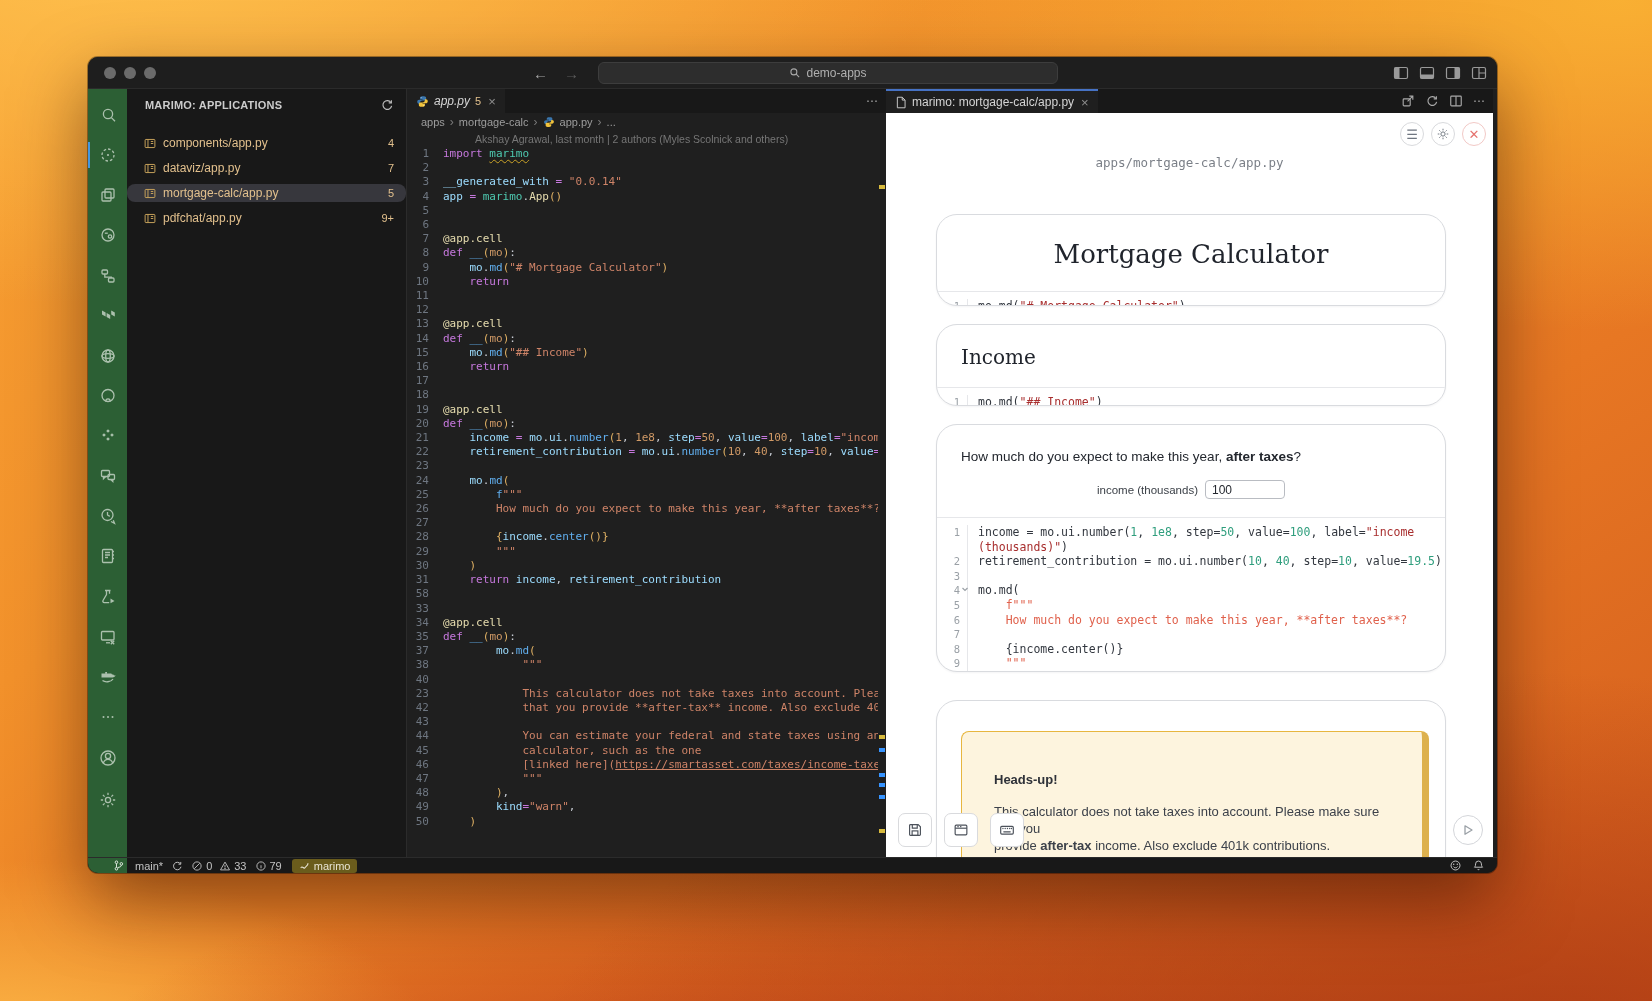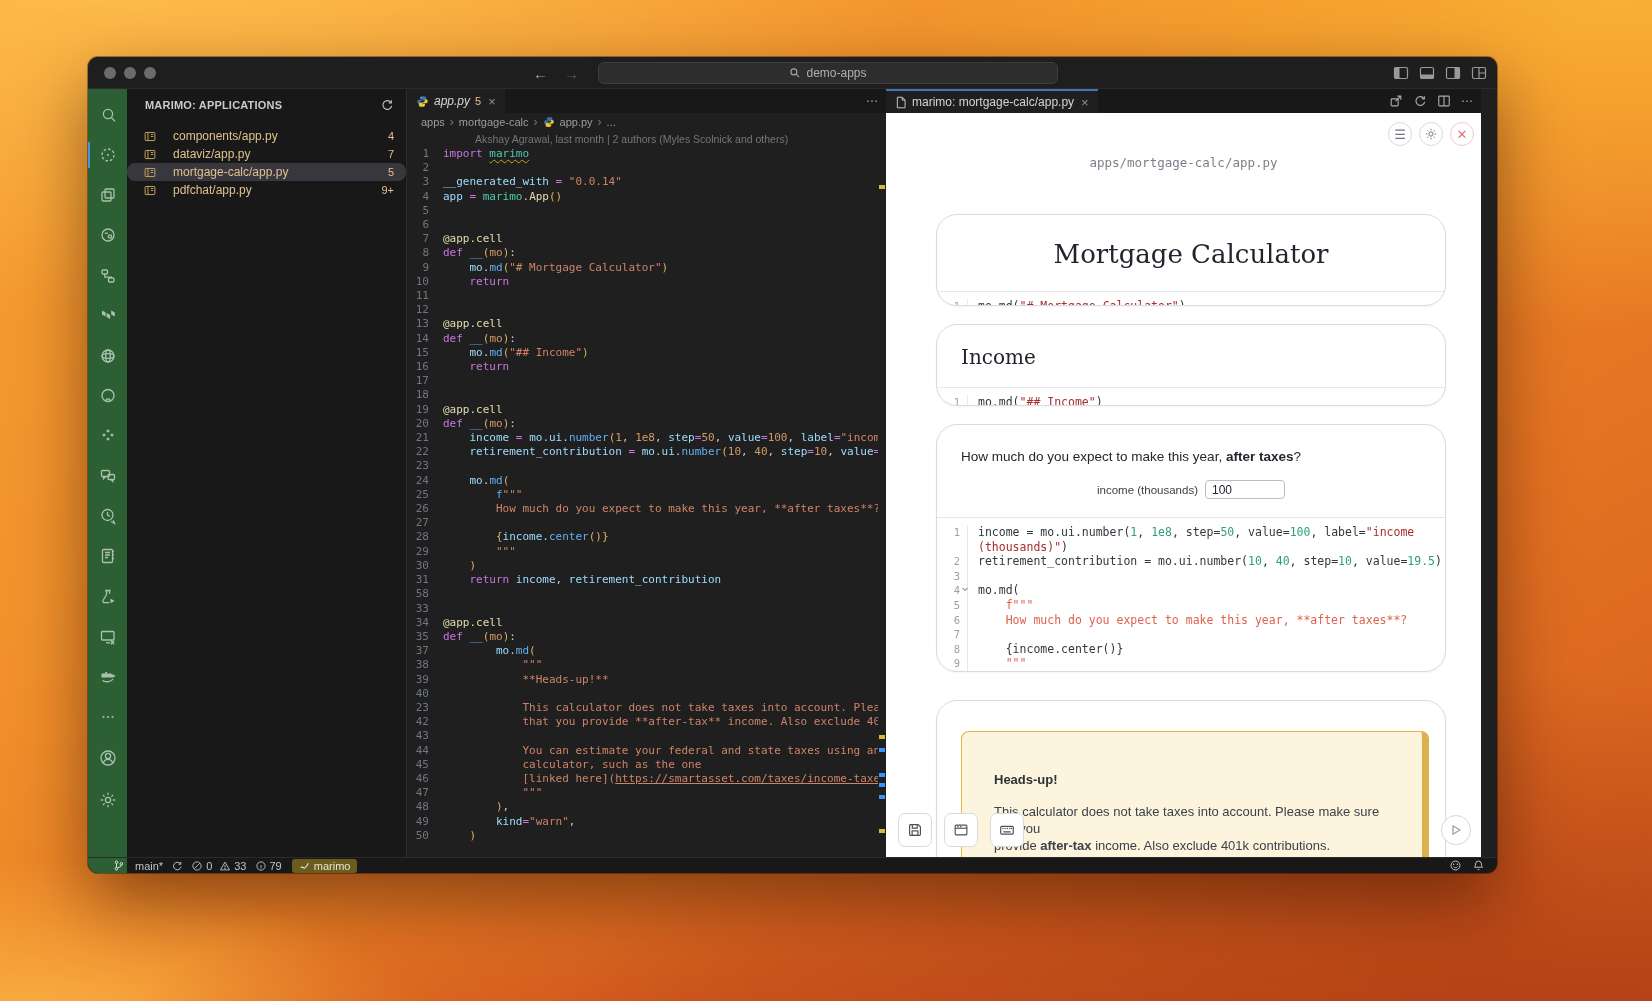--- a/index.html
+++ b/index.html
@@ -36,21 +36,21 @@
   
   .main { position:absolute; left:0; top:32px; right:0; bottom:16px; }
   .activitybar { position:absolute; left:0; top:0; width:39px; height:100%; background:#2c5f34; display:flex; flex-direction:column; align-items:center; padding-top:6px; }
   .ab-icon { position:relative; width:39px; height:42px; display:flex; align-items:center; justify-content:center; color:#c2d2c3; opacity:.85; }
   .ab-icon.active::before { content:""; position:absolute; left:0; top:7px; bottom:7px; width:2px; background:#47a1ff; }
   .ab-bottom { margin-top:auto; margin-bottom:36px; display:flex; flex-direction:column; align-items:center; }
   
   .sidebar { position:absolute; left:39px; top:0; width:280px; height:100%; background:#181818; border-right:1px solid #2b2b2b; }
   .sb-head { display:flex; align-items:center; height:32px; padding:0 12px 0 18px; color:#cccccc; font-size:11px; font-weight:600; letter-spacing:.2px; }
   .sb-head .spacer { flex:1; }
-  .sb-item { display:flex; align-items:center; height:18px; padding:0 12px 0 16px; color:#e2c08d; font-size:12px; gap:16px; cursor:pointer; }
+  .sb-item { display:flex; align-items:center; height:18px; padding:0 12px 0 16px; color:#e2c08d; font-size:12px; gap:6px; cursor:pointer;margin-top:7px; }
   .sb-item.selected { background:#37373d;border-radius:8px; }
   .sb-item .lbl { flex:1; white-space:nowrap; overflow:hidden; }
   .sb-item .badge { color:#e2c08d; font-size:11px; }
   
   .group1 { position:absolute; left:319px; top:0; width:479px; height:100%; background:#1f1f1f; }
   .tabbar { position:absolute; left:0; top:0; right:0; height:24px; background:#181818; display:flex; }
   .tab { position:relative; display:flex; align-items:center; gap:5px; padding:0 9px; background:#1f1f1f; font-size:12px; color:#d5d5d5; }
   .tab .name { font-style:italic; }
   .tab .badge5 { color:#e2c08d; font-size:11px; }
   .tab .close { color:#8f8f8f; font-size:13px; margin-left:2px; }
@@ -63,21 +63,21 @@
   .code-line .ln { width:36px; text-align:right; padding-right:14px; color:#6e7681; flex:none; user-select:none; }
   .tk-k { color:#c678dd; } .tk-v { color:#9cdcfe; } .tk-t { color:#4ec9b0; }
   .tk-tq { color:#4ec9b0; text-decoration:underline wavy #c9a227; text-decoration-thickness:1px; text-underline-offset:2px; }
   .tk-f { color:#61afef; } .tk-s { color:#cf8468; } .tk-n { color:#d19a66; }
   .tk-p { color:#e0b164; } .tk-w { color:#c8ccd4; } .tk-d { color:#e6dcae; } .tk-o { color:#d19a66; }
   .tk-u { color:#cf8468; text-decoration:underline; }
   .ruler { position:absolute; right:0; top:58px; bottom:0; width:8px; }
   .mark { position:absolute; right:1px; width:6px; height:4px; }
   .mark.g { background:#d7ba3d; } .mark.b { background:#3794ff; }
   
-  .group2 { position:absolute; left:798px; top:0; right:16px; height:100%; background:#15803d; }
+  .group2 { position:absolute; left:798px; top:0; right:4px; height:100%; background:#15803d; }
   .tab2 { border-top:2px solid #4672c4; }
   .tab2 .name { font-style:normal; }
   .webview { position:absolute; left:0; top:24px; right:0; bottom:0; background:#ffffff; color:#1f2430; overflow:hidden; }
   .wv-path { position:absolute; left:0; right:0; top:42px; text-align:center; font-family:"DejaVu Sans Mono", monospace; font-size:12.5px; color:#7a7f87; }
   .wv-topbtns { position:absolute; top:9px; right:7px; display:flex; gap:7px; }
   .circ-btn { width:24px; height:24px; border-radius:50%; background:#fff; border:1px solid #d9dadd; display:flex; align-items:center; justify-content:center; color:#6f7680; font-size:13px; }
   .circ-btn.close { color:#e5736f; border-color:#f2c9c6; }
   .card { position:absolute; left:50px; width:510px; background:#fff; border:1px solid #d9dbdf; border-radius:21px; overflow:hidden; box-shadow:0 1px 2px rgba(30,40,60,.05); }
   .card .out { }
   .card .codeblk { border-top:1px solid #e6e7ea; }
@@ -390,21 +390,20 @@
             <div class="code-line"><span class="ln">28</span><span class="lt"><span class="tk-w">        </span><span class="tk-p">{</span><span class="tk-v">income</span><span class="tk-w">.</span><span class="tk-f">center</span><span class="tk-p">()}</span></span></div>
             <div class="code-line"><span class="ln">29</span><span class="lt"><span class="tk-s">        """</span></span></div>
             <div class="code-line"><span class="ln">30</span><span class="lt"><span class="tk-w">    </span><span class="tk-p">)</span></span></div>
             <div class="code-line"><span class="ln">31</span><span class="lt"><span class="tk-w">    </span><span class="tk-k">return </span><span class="tk-v">income</span><span class="tk-w">, </span><span class="tk-v">retirement_contribution</span></span></div>
             <div class="code-line"><span class="ln">58</span><span class="lt"></span></div>
             <div class="code-line"><span class="ln">33</span><span class="lt"></span></div>
             <div class="code-line"><span class="ln">34</span><span class="lt"><span class="tk-d">@app.cell</span></span></div>
             <div class="code-line"><span class="ln">35</span><span class="lt"><span class="tk-k">def </span><span class="tk-f">__</span><span class="tk-p">(</span><span class="tk-o">mo</span><span class="tk-p">)</span><span class="tk-w">:</span></span></div>
             <div class="code-line"><span class="ln">37</span><span class="lt"><span class="tk-w">        </span><span class="tk-v">mo</span><span class="tk-w">.</span><span class="tk-f">md</span><span class="tk-p">(</span></span></div>
             <div class="code-line"><span class="ln">38</span><span class="lt"><span class="tk-s">            """</span></span></div>
-            <div class="code-line"><span class="ln">39</span><span class="lt"><span class="tk-s">            **Heads-up!**</span></span></div>
             <div class="code-line"><span class="ln">40</span><span class="lt"></span></div>
             <div class="code-line"><span class="ln">23</span><span class="lt"><span class="tk-s">            This calculator does not take taxes into account. Please make sure</span></span></div>
             <div class="code-line"><span class="ln">42</span><span class="lt"><span class="tk-s">            that you provide **after-tax** income. Also exclude 401k contributions.</span></span></div>
             <div class="code-line"><span class="ln">43</span><span class="lt"></span></div>
             <div class="code-line"><span class="ln">44</span><span class="lt"><span class="tk-s">            You can estimate your federal and state taxes using an online</span></span></div>
             <div class="code-line"><span class="ln">45</span><span class="lt"><span class="tk-s">            calculator, such as the one</span></span></div>
             <div class="code-line"><span class="ln">46</span><span class="lt"><span class="tk-s">            [linked here](</span><span class="tk-u">https://smartasset.com/taxes/income-taxes</span></span></div>
             <div class="code-line"><span class="ln">47</span><span class="lt"><span class="tk-s">            """</span></span></div>
             <div class="code-line"><span class="ln">48</span><span class="lt"><span class="tk-w">        </span><span class="tk-p">)</span><span class="tk-w">,</span></span></div>
             <div class="code-line"><span class="ln">49</span><span class="lt"><span class="tk-w">        </span><span class="tk-v">kind</span><span class="tk-k">=</span><span class="tk-s">"warn"</span><span class="tk-w">,</span></span></div>

